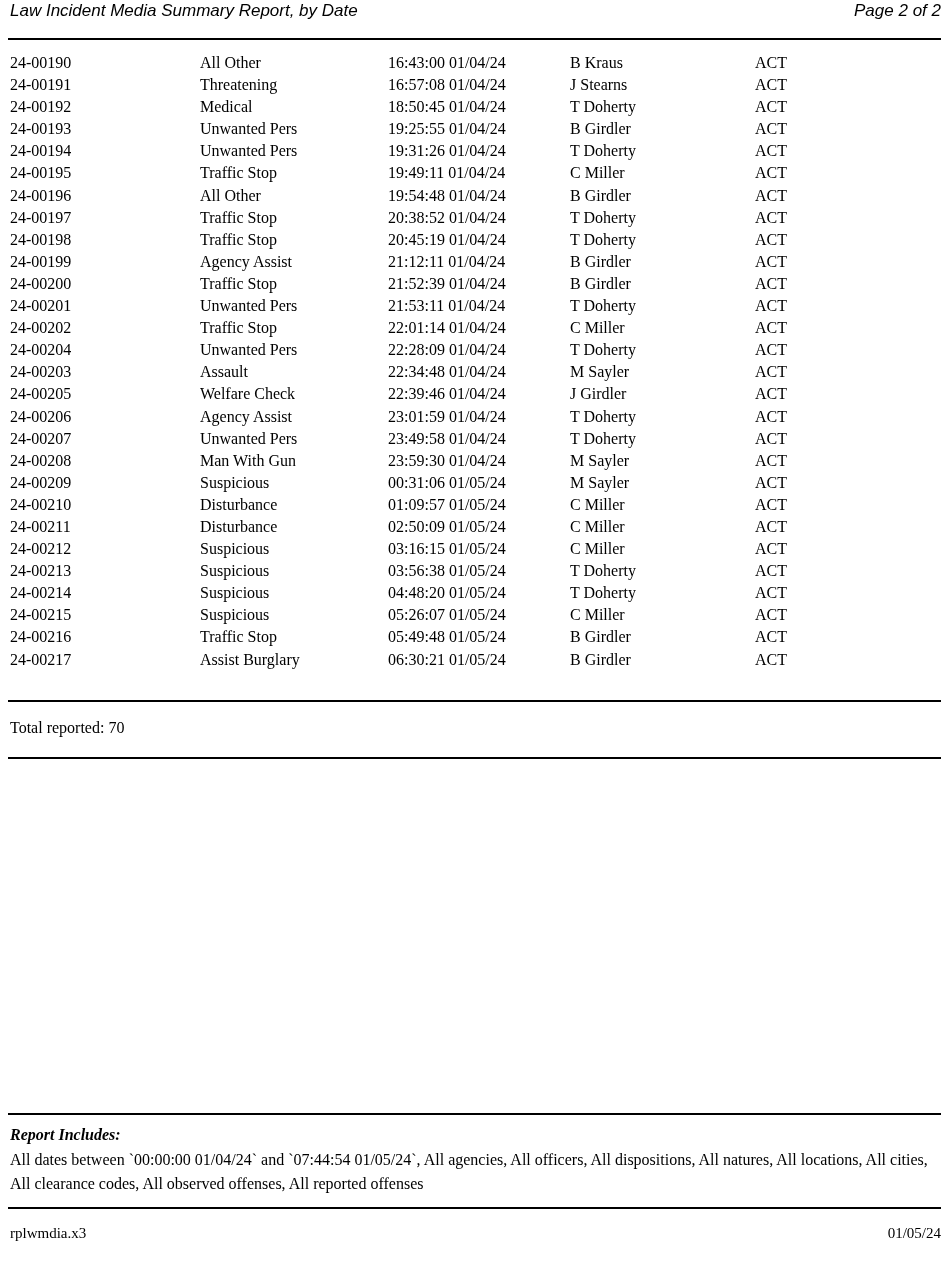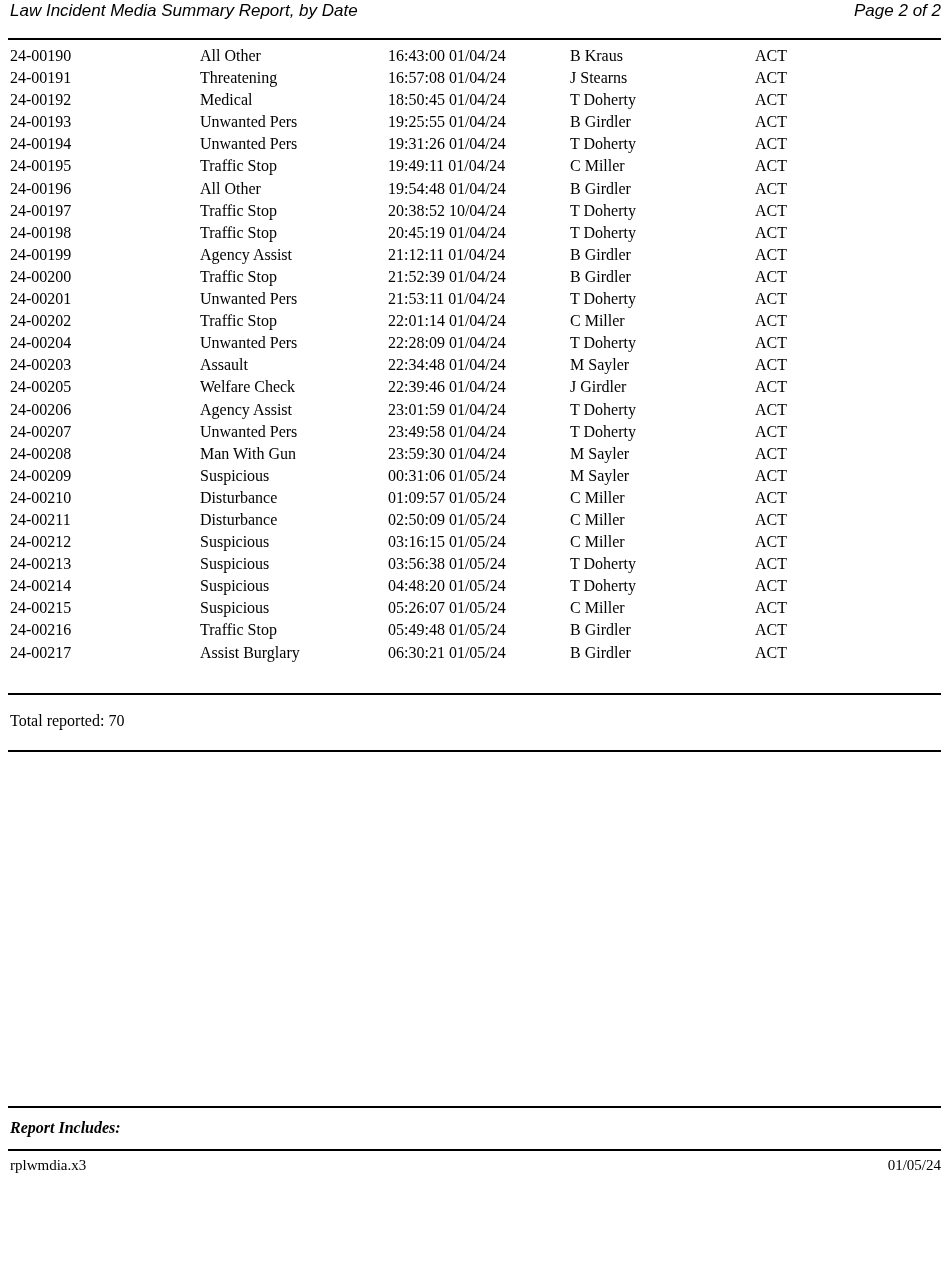--- a/index.html
+++ b/index.html
@@ -36,21 +36,21 @@
   .tbl-grid {
     display: grid;
     grid-template-columns: 190px 188px 182px 185px 1fr;
   }
   .tbl-head {
     margin-top: 27px;
     font-weight: bold;
     height: 18px;
   }
   .tbl-head .cell { text-decoration: underline; }
-  .tbl-body { margin-top: 5px; }
+  .tbl-body { margin-top: 12px; }
   .tbl-body .tbl-grid {
     line-height: 22.1px;
     height: 22.1px;
   }
   .cell { white-space: nowrap; overflow: hidden; }
   .rule-after-table { margin-top: 29px; }
   .total-line {
     margin-top: 16px;
     padding-left: 2px;
     line-height: 20px;
@@ -65,21 +65,21 @@
     font-style: italic;
   }
   .includes-text {
     margin-top: 3px;
     padding-left: 2px;
     line-height: 24px;
     font-size: 16px;
   }
   .rule-bottom { margin-top: 11px; }
   .page-footer {
-    margin-top: 6px;
+    margin-top: 16px;
     display: flex;
     justify-content: space-between;
     padding-left: 2px;
     font-size: 15px;
     line-height: 17px;
   }
 </style>
 </head>
 <body>
 
@@ -148,21 +148,21 @@
           <div class="cell">24-00196</div>
           <div class="cell">All Other</div>
           <div class="cell">19:54:48 01/04/24</div>
           <div class="cell">B Girdler</div>
           <div class="cell">ACT</div>
         </div>
 
         <div class="tbl-grid">
           <div class="cell">24-00197</div>
           <div class="cell">Traffic Stop</div>
-          <div class="cell">20:38:52 10/04/24</div>
+          <div class="cell">20:38:52 01/04/24</div>
           <div class="cell">T Doherty</div>
           <div class="cell">ACT</div>
         </div>
 
         <div class="tbl-grid">
           <div class="cell">24-00198</div>
           <div class="cell">Traffic Stop</div>
           <div class="cell">20:45:19 01/04/24</div>
           <div class="cell">T Doherty</div>
           <div class="cell">ACT</div>
@@ -324,20 +324,21 @@
 
   <div class="rule rule-after-table"></div>
 
   <div class="total-line">Total reported: 70</div>
 
   <div class="rule rule-after-total"></div>
 
   <div class="rule rule-before-includes"></div>
 
   <div class="includes-heading">Report Includes:</div>
+  <div class="includes-text">All dates between `00:00:00 01/04/24` and `07:44:54 01/05/24`, All agencies, All officers, All dispositions, All natures, All locations, All cities, All clearance codes, All observed offenses, All reported offenses</div>
 
   <div class="rule rule-bottom"></div>
 
   <div class="page-footer">
     <span>rplwmdia.x3</span>
     <span>01/05/24</span>
   </div>
 
 </div>
 

